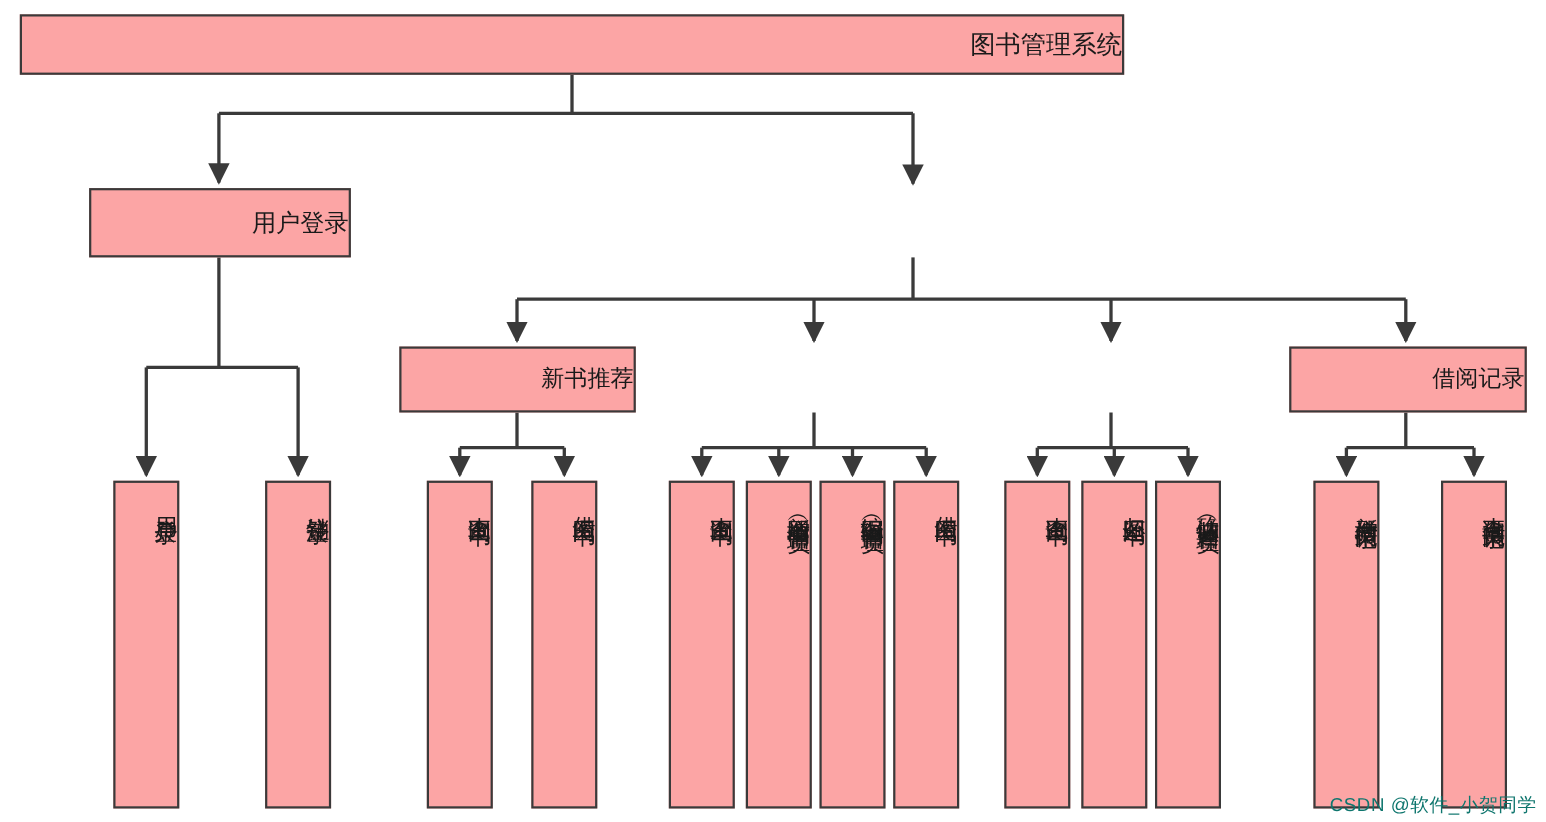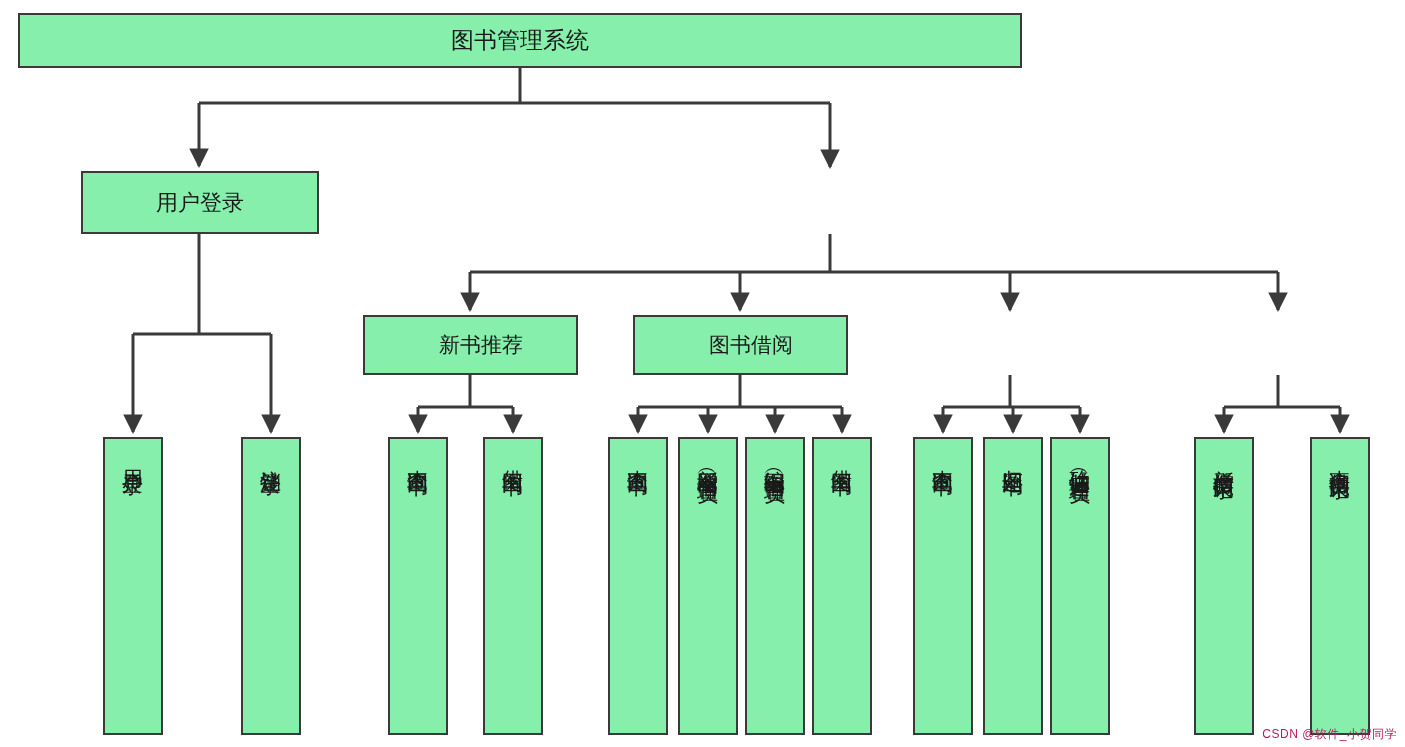--- a/index.html
+++ b/index.html
@@ -23,24 +23,24 @@
     left: 0;
     top: 0;
     width: 1405px;
     height: 747px;
     pointer-events: none;
   }
   .node {
     position: absolute;
     box-sizing: border-box;
     border: 2px solid #3a3a3a;
-    background: #86efac;
+    background: #fca5a5;
     display: flex;
     align-items: center;
-    justify-content: center;
+    justify-content: flex-end;
     color: #1a1a1a;
   }
   .node .label {
     display: block;
     text-align: center;
     line-height: 1.15;
     white-space: nowrap;
   }
   .node.root .label   { font-size: 23px; }
   .node.lvl2 .label   { font-size: 22px; }
@@ -53,22 +53,22 @@
     font-size: 21px;
     writing-mode: vertical-rl;
     text-orientation: upright;
     letter-spacing: 2px;
     line-height: 1.0;
   }
   .watermark {
     position: absolute;
     right: 8px;
     bottom: 4px;
-    font-size: 12px;
-    color: #be185d;
+    font-size: 17px;
+    color: #0f766e;
     letter-spacing: 0.5px;
     white-space: nowrap;
   }
 </style>
 </head>
 <body>
 
 <div id="canvas">
 
   <svg class="edges" viewBox="0 0 1405 747" width="1405" height="747">
@@ -127,25 +127,25 @@
 
   <div class="node lvl2" style="left:81px; top:171px; width:238px; height:63px;">
     <span class="label">用户登录</span>
   </div>
 
 
   <div class="node lvl3" style="left:363px; top:315px; width:215px; height:60px;">
     <span class="label">新书推荐</span>
   </div>
 
-  <div class="node lvl3" style="left:633px; top:315px; width:215px; height:60px;">
-    <span class="label">图书借阅</span>
-  </div>
 
 
+  <div class="node lvl3" style="left:1172px; top:315px; width:216px; height:60px;">
+    <span class="label">借阅记录</span>
+  </div>
 
   <div class="node leaf" style="left:103px; top:437px; width:60px; height:298px;">
     <span class="label">用户登录</span>
   </div>
 
   <div class="node leaf" style="left:241px; top:437px; width:60px; height:298px;">
     <span class="label">注销登录</span>
   </div>
 
   <div class="node leaf" style="left:388px; top:437px; width:60px; height:298px;">

